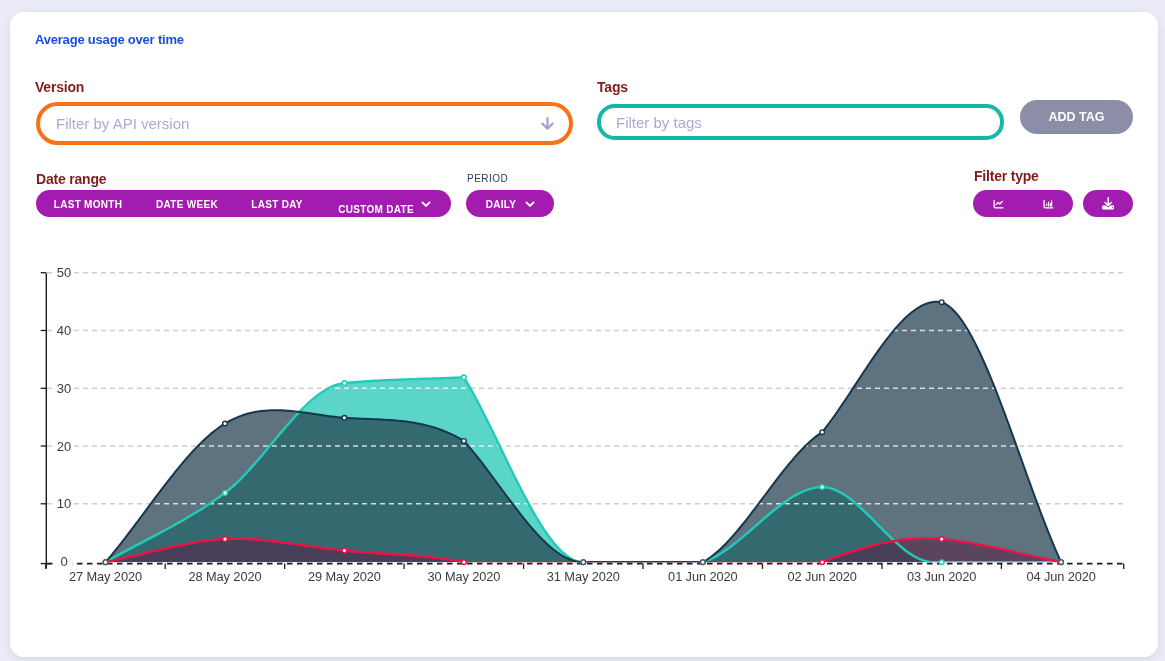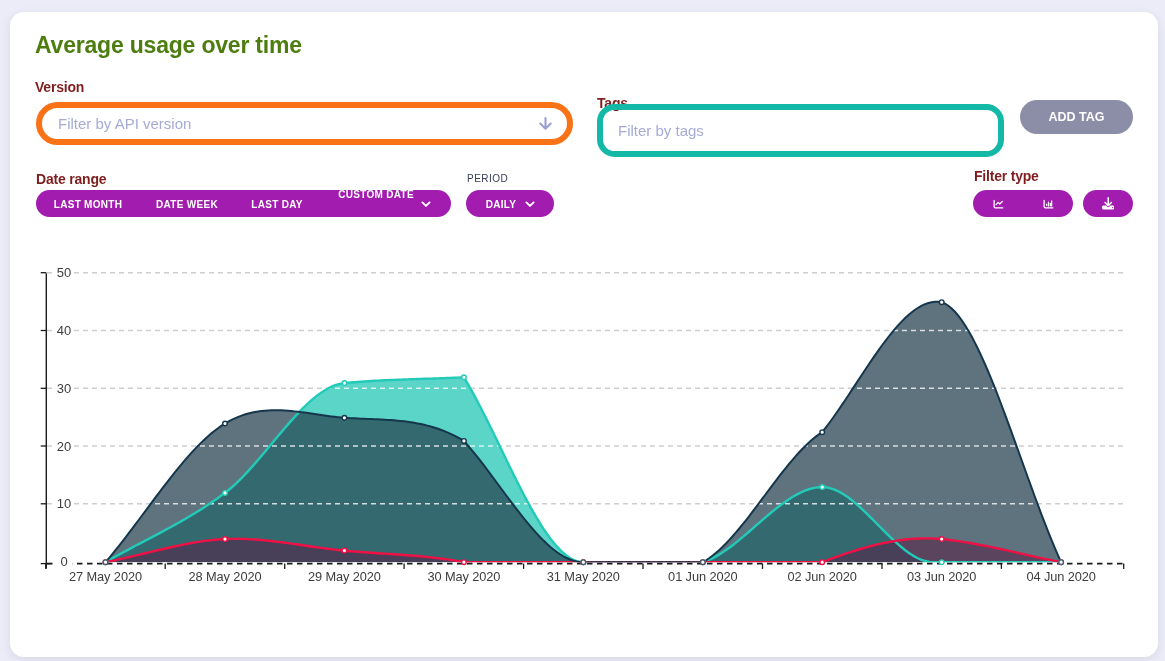--- a/index.html
+++ b/index.html
@@ -103,39 +103,39 @@
 <circle cx="105.5" cy="562.2" r="2.3" fill="#fff" stroke="#44606f" stroke-width="1.4"></circle>
 <circle cx="225.0" cy="423.5" r="2.3" fill="#fff" stroke="#15374e" stroke-width="1.4"></circle>
 <circle cx="344.4" cy="417.8" r="2.3" fill="#fff" stroke="#15374e" stroke-width="1.4"></circle>
 <circle cx="463.9" cy="440.9" r="2.3" fill="#fff" stroke="#15374e" stroke-width="1.4"></circle>
 <circle cx="583.3" cy="562.2" r="2.3" fill="#fff" stroke="#44606f" stroke-width="1.4"></circle>
 <circle cx="702.8" cy="562.2" r="2.3" fill="#fff" stroke="#44606f" stroke-width="1.4"></circle>
 <circle cx="822.2" cy="432.2" r="2.3" fill="#fff" stroke="#15374e" stroke-width="1.4"></circle>
 <circle cx="941.7" cy="302.2" r="2.3" fill="#fff" stroke="#15374e" stroke-width="1.4"></circle>
 <circle cx="1061.1" cy="562.2" r="2.3" fill="#fff" stroke="#44606f" stroke-width="1.4"></circle>
 </svg>
-<div class="abs" style="left:35px;top:32px;font-size:23px;font-weight:700;color:#4d7c0f;letter-spacing:-.2px;line-height:1.2">Average usage over time</div>
+<div class="abs" style="left:35px;top:32px;font-size:13px;font-weight:700;color:#1d4ed8;letter-spacing:-.2px;line-height:1.2">Average usage over time</div>
 <div class="lbl" style="left:35px;top:80px">Version</div>
-<div class="abs" style="left:36px;top:101.5px;width:537px;height:43px;border:6px solid #f97316;border-radius:22px;display:flex;align-items:center;padding:0 15px 0 16px;justify-content:space-between">
+<div class="abs" style="left:36px;top:101.5px;width:537px;height:43px;border:4px solid #f97316;border-radius:22px;display:flex;align-items:center;padding:0 15px 0 16px;justify-content:space-between">
   <span style="font-size:15px;color:#a6abd6">Filter by API version</span>
     <svg width="13" height="13" viewBox="0 0 13 13" fill="none">
       <path d="M6.5 1v10.5M1.3 6.6 6.5 11.7l5.2-5.1" stroke="#9aa0d2" stroke-width="2.1" stroke-linecap="round" stroke-linejoin="round"></path>
     </svg>
 </div>
-<div class="lbl" style="left:597px;top:96px">Tags</div>
-<div class="abs" style="left:597px;top:104px;width:407px;height:53px;border:6px solid #14b8a6;border-radius:17.5px;display:flex;align-items:center;padding:0 15px">
+<div class="lbl" style="left:597px;top:80px">Tags</div>
+<div class="abs" style="left:597px;top:104px;width:407px;height:36px;border:4px solid #14b8a6;border-radius:17.5px;display:flex;align-items:center;padding:0 15px">
   <span style="font-size:15px;color:#a6abd6">Filter by tags</span>
 </div>
 <div class="abs" style="left:1020px;top:100px;width:113px;height:34px;background:#8b8ea6;border-radius:18px;display:flex;align-items:center;justify-content:center;color:#fff;font-weight:700;font-size:12.5px;letter-spacing:0">ADD TAG</div>
 <div class="lbl" style="left:36px;top:172px">Date range</div>
 <div class="pill" style="left:36px;top:190px;width:415px">
   <span class="ptxt" style="left:52px;top:9.5px">LAST MONTH</span>
   <span class="ptxt" style="left:151px;top:9.5px">DATE WEEK</span>
   <span class="ptxt" style="left:241px;top:9.5px">LAST DAY</span>
-  <span class="ptxt" style="left:340px;top:0">CUSTOM DATE</span>
+  <span class="ptxt" style="left:340px;top:15px">CUSTOM DATE</span>
   <span class="abs" style="left:385px;top:11px;line-height:0"><svg width="10" height="7" viewBox="0 0 10 7" fill="none">
         <path d="M1.4 1.4L5 4.9L8.6 1.4" stroke="#fff" stroke-width="1.9" stroke-linecap="round" stroke-linejoin="round"></path>
       </svg></span>
 </div>
 <div class="abs" style="left:467px;top:174px;font-size:10px;font-weight:400;letter-spacing:.5px;color:#363b56;line-height:1">PERIOD</div>
 <div class="pill" style="left:466px;top:190px;width:88px">
   <span class="ptxt" style="left:35px;top:9.5px">DAILY</span>
   <span class="abs" style="left:59px;top:11px;line-height:0"><svg width="10" height="7" viewBox="0 0 10 7" fill="none">
         <path d="M1.4 1.4L5 4.9L8.6 1.4" stroke="#fff" stroke-width="1.9" stroke-linecap="round" stroke-linejoin="round"></path>
       </svg></span>

